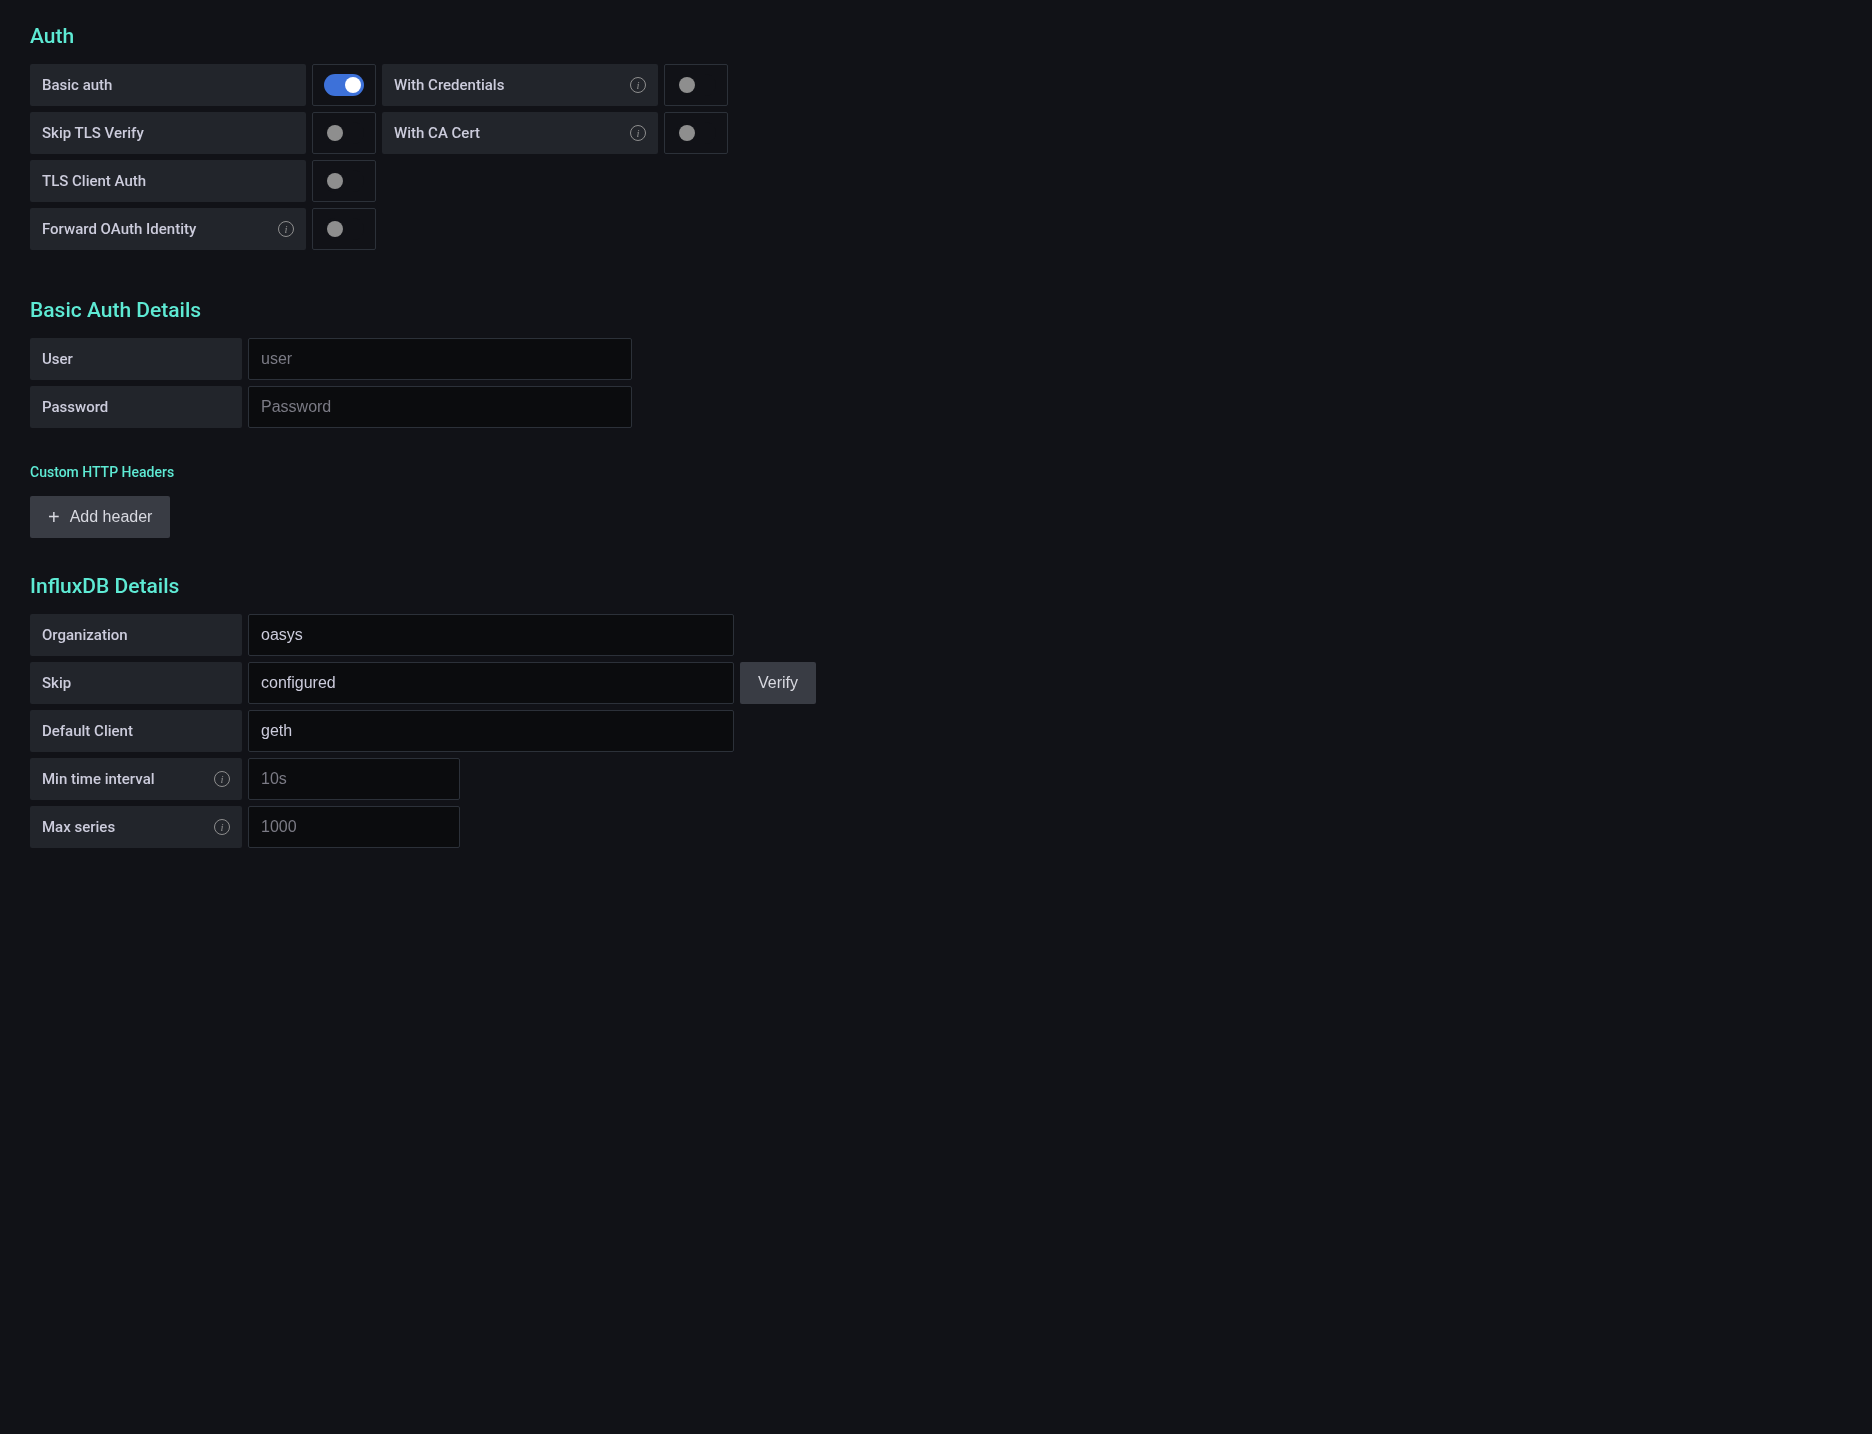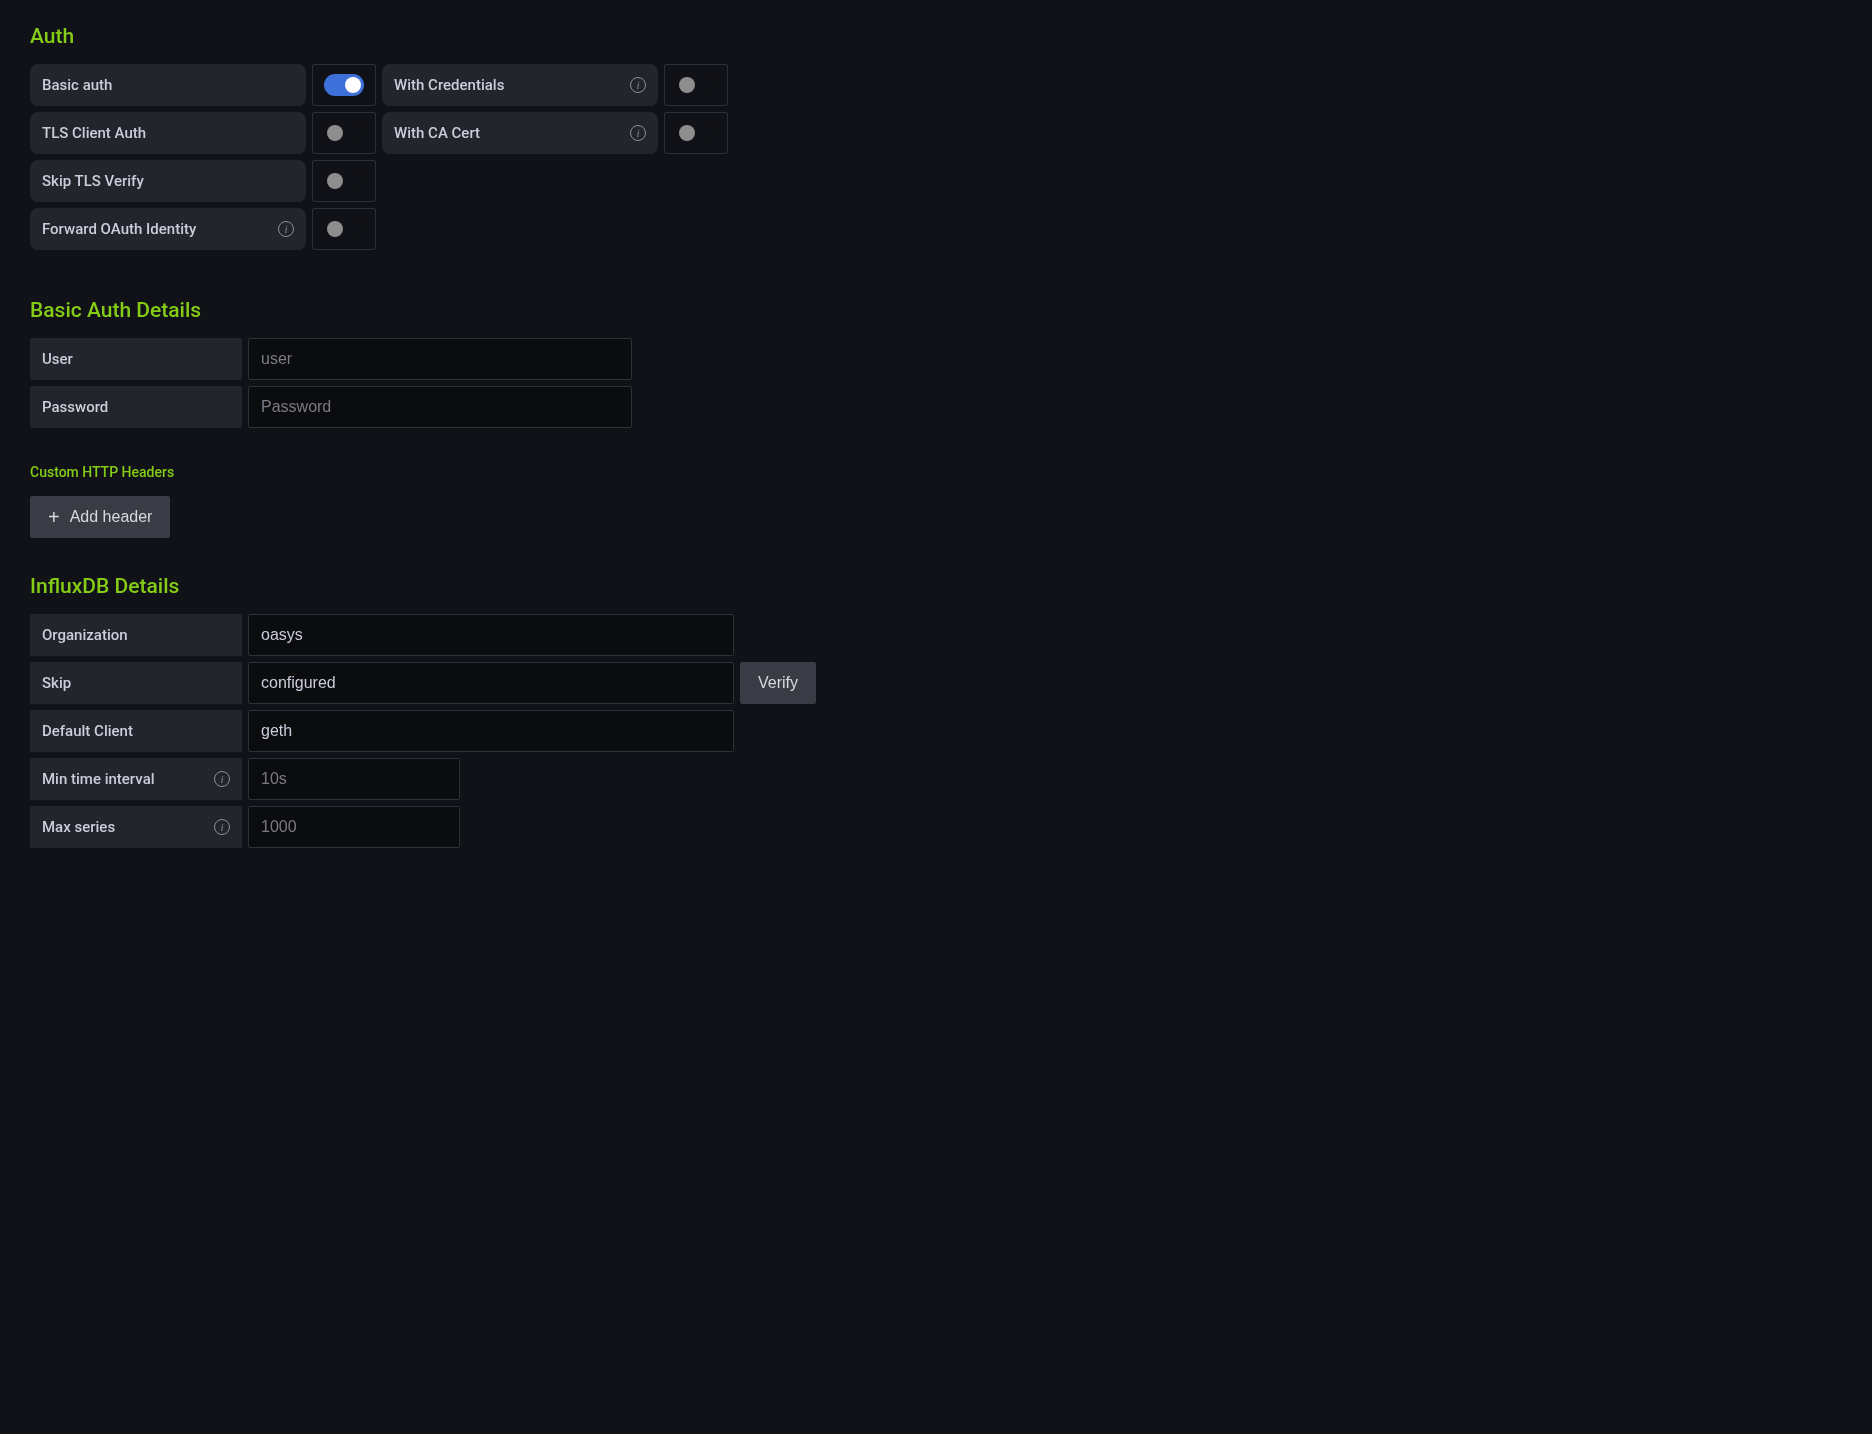--- a/index.html
+++ b/index.html
@@ -6,21 +6,21 @@
   body {
     background: #111217;
     color: #ccccdc;
     font-family: -apple-system, BlinkMacSystemFont, "Segoe UI", Roboto, Helvetica, Arial, sans-serif;
     font-size: 15px;
     padding: 24px 30px;
   }
   .section-title {
     font-size: 21px;
     font-weight: 500;
-    color: #84cc16;
+    color: #5eead4;
     margin-bottom: 16px;
   }
   .section { margin-bottom: 48px; }
   .section.tight { margin-bottom: 36px; }
 
   .toggle-grid {
     display: flex;
     gap: 6px;
   }
   .toggle-col {
@@ -35,21 +35,21 @@
   .toggle-label-cell {
     width: 276px;
     height: 42px;
     background: #22252b;
     display: flex;
     align-items: center;
     padding: 0 12px;
     font-size: 15px;
     font-weight: 500;
     color: #ccccdc;
-    border-radius: 8px;
+    border-radius: 2px;
     justify-content: space-between;
   }
   .toggle-switch-cell {
     width: 64px;
     height: 42px;
     border: 1px solid #2c3139;
     display: flex;
     align-items: center;
     justify-content: center;
     border-radius: 2px;
@@ -159,32 +159,32 @@
         </div>
         <div class="toggle-switch-cell">
           <div class="switch on">
               <div class="knob"></div>
             </div>
         </div>
       </div>
 
       <div class="toggle-row">
         <div class="toggle-label-cell">
+          <span>Skip TLS Verify</span>
+        </div>
+        <div class="toggle-switch-cell">
+          <div class="switch">
+              <div class="knob"></div>
+            </div>
+        </div>
+      </div>
+
+      <div class="toggle-row">
+        <div class="toggle-label-cell">
           <span>TLS Client Auth</span>
-        </div>
-        <div class="toggle-switch-cell">
-          <div class="switch">
-              <div class="knob"></div>
-            </div>
-        </div>
-      </div>
-
-      <div class="toggle-row">
-        <div class="toggle-label-cell">
-          <span>Skip TLS Verify</span>
         </div>
         <div class="toggle-switch-cell">
           <div class="switch">
               <div class="knob"></div>
             </div>
         </div>
       </div>
 
       <div class="toggle-row">
         <div class="toggle-label-cell">

